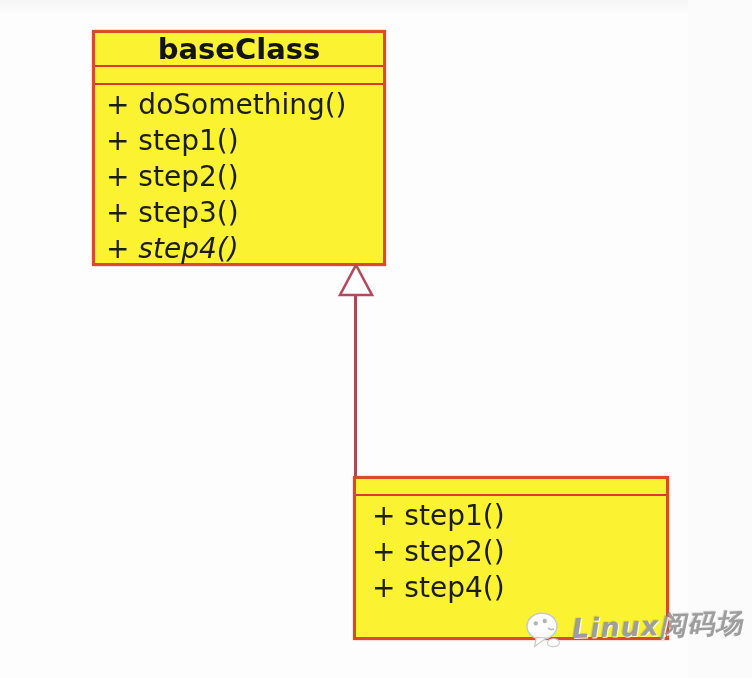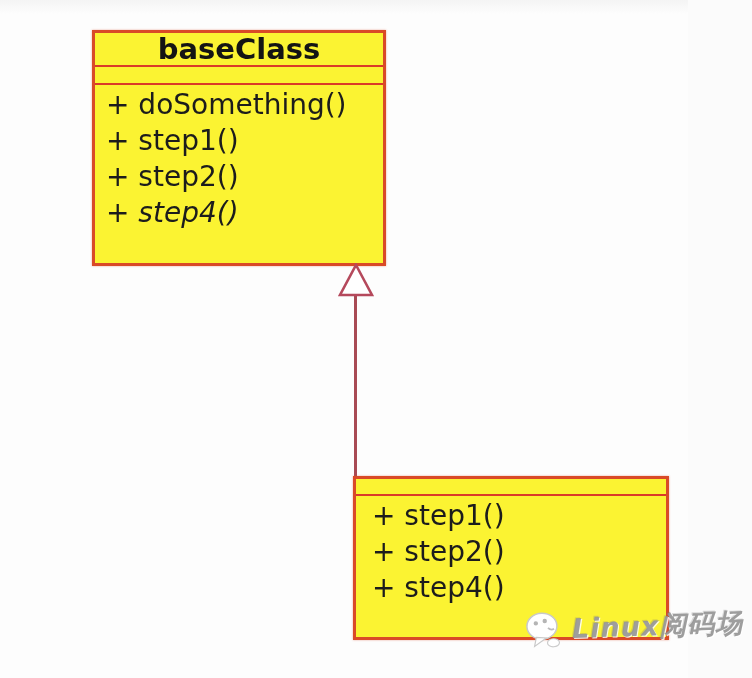--- a/index.html
+++ b/index.html
@@ -89,20 +89,21 @@
 
 <div class="canvas">
 
   <div class="uml-class" id="base-class">
     <div class="title">baseClass</div>
     <div class="attrs"></div>
     <div class="methods">
       <div class="method">+ doSomething()</div>
       <div class="method">+ step1()</div>
       <div class="method">+ step2()</div>
+      <div class="method">+ step3()</div>
       <div class="method abstract-method">+ step4()</div>
     </div>
   </div>
 
   <div id="inheritance-line"></div>
   <svg id="inheritance-triangle" viewBox="0 0 36 34">
     <polygon points="18,2 34,32 2,32" fill="#ffffff" stroke="#b5495c" stroke-width="2.6"></polygon>
   </svg>
 
   <div class="uml-class" id="derived-class">

